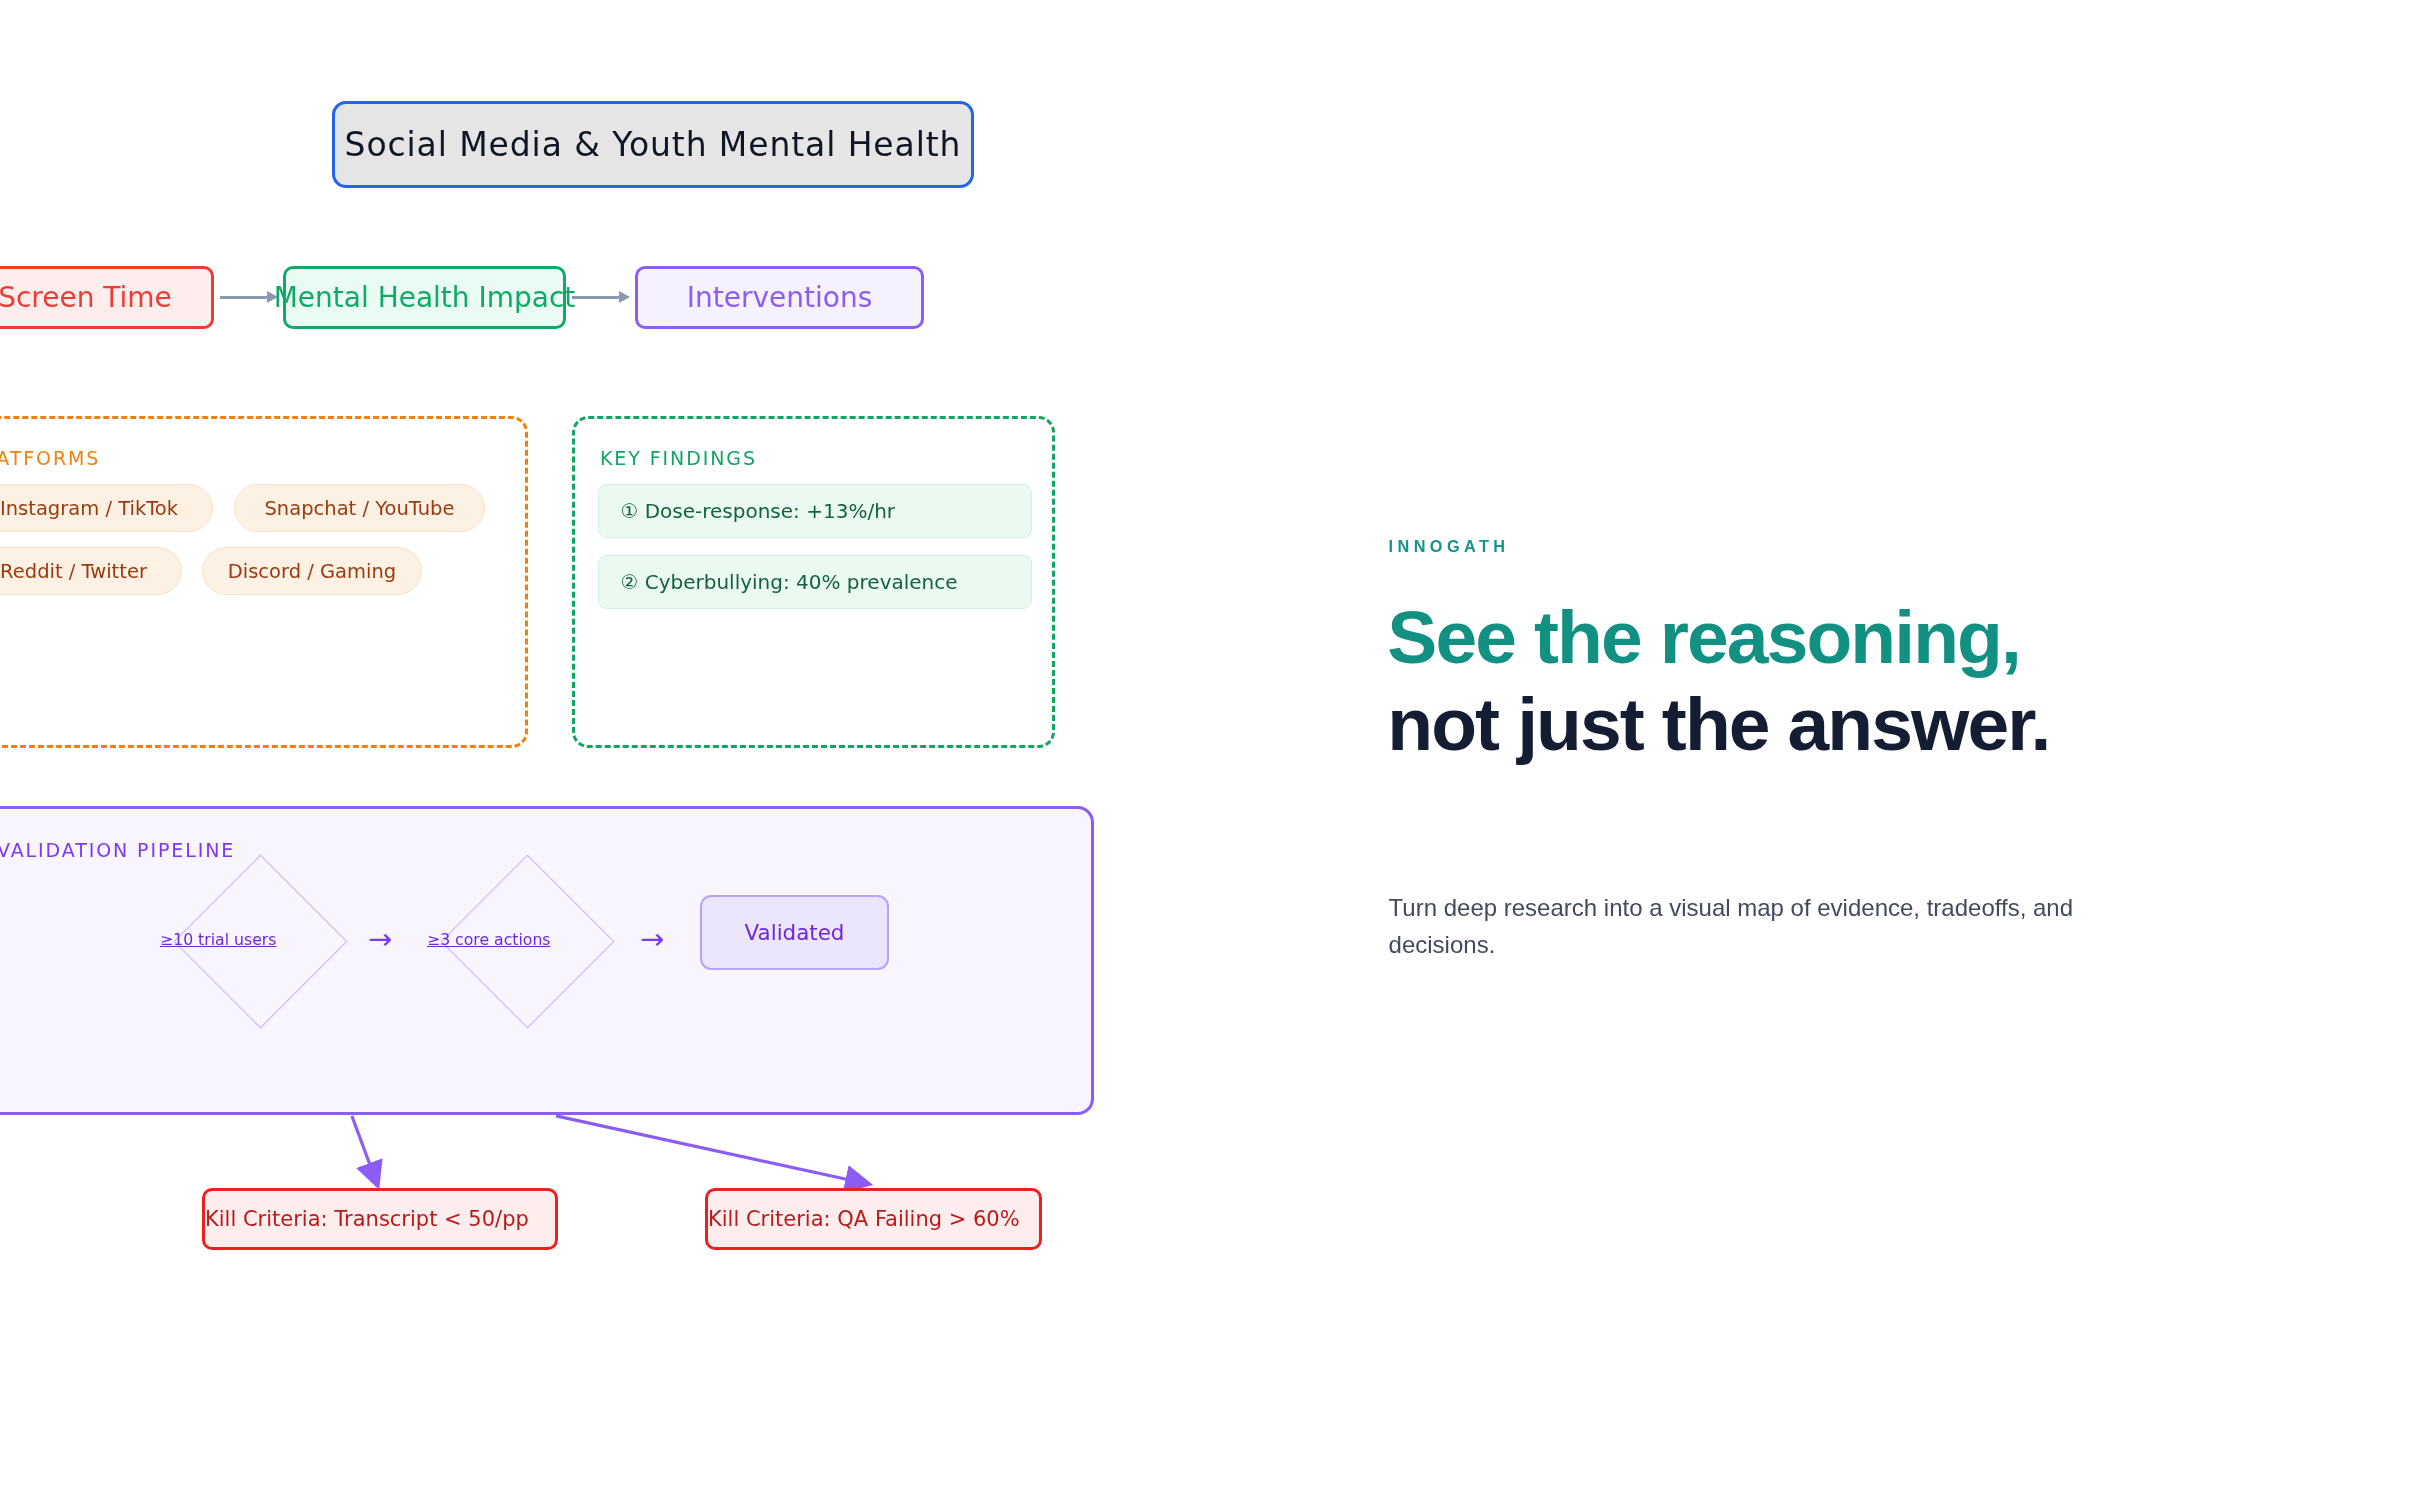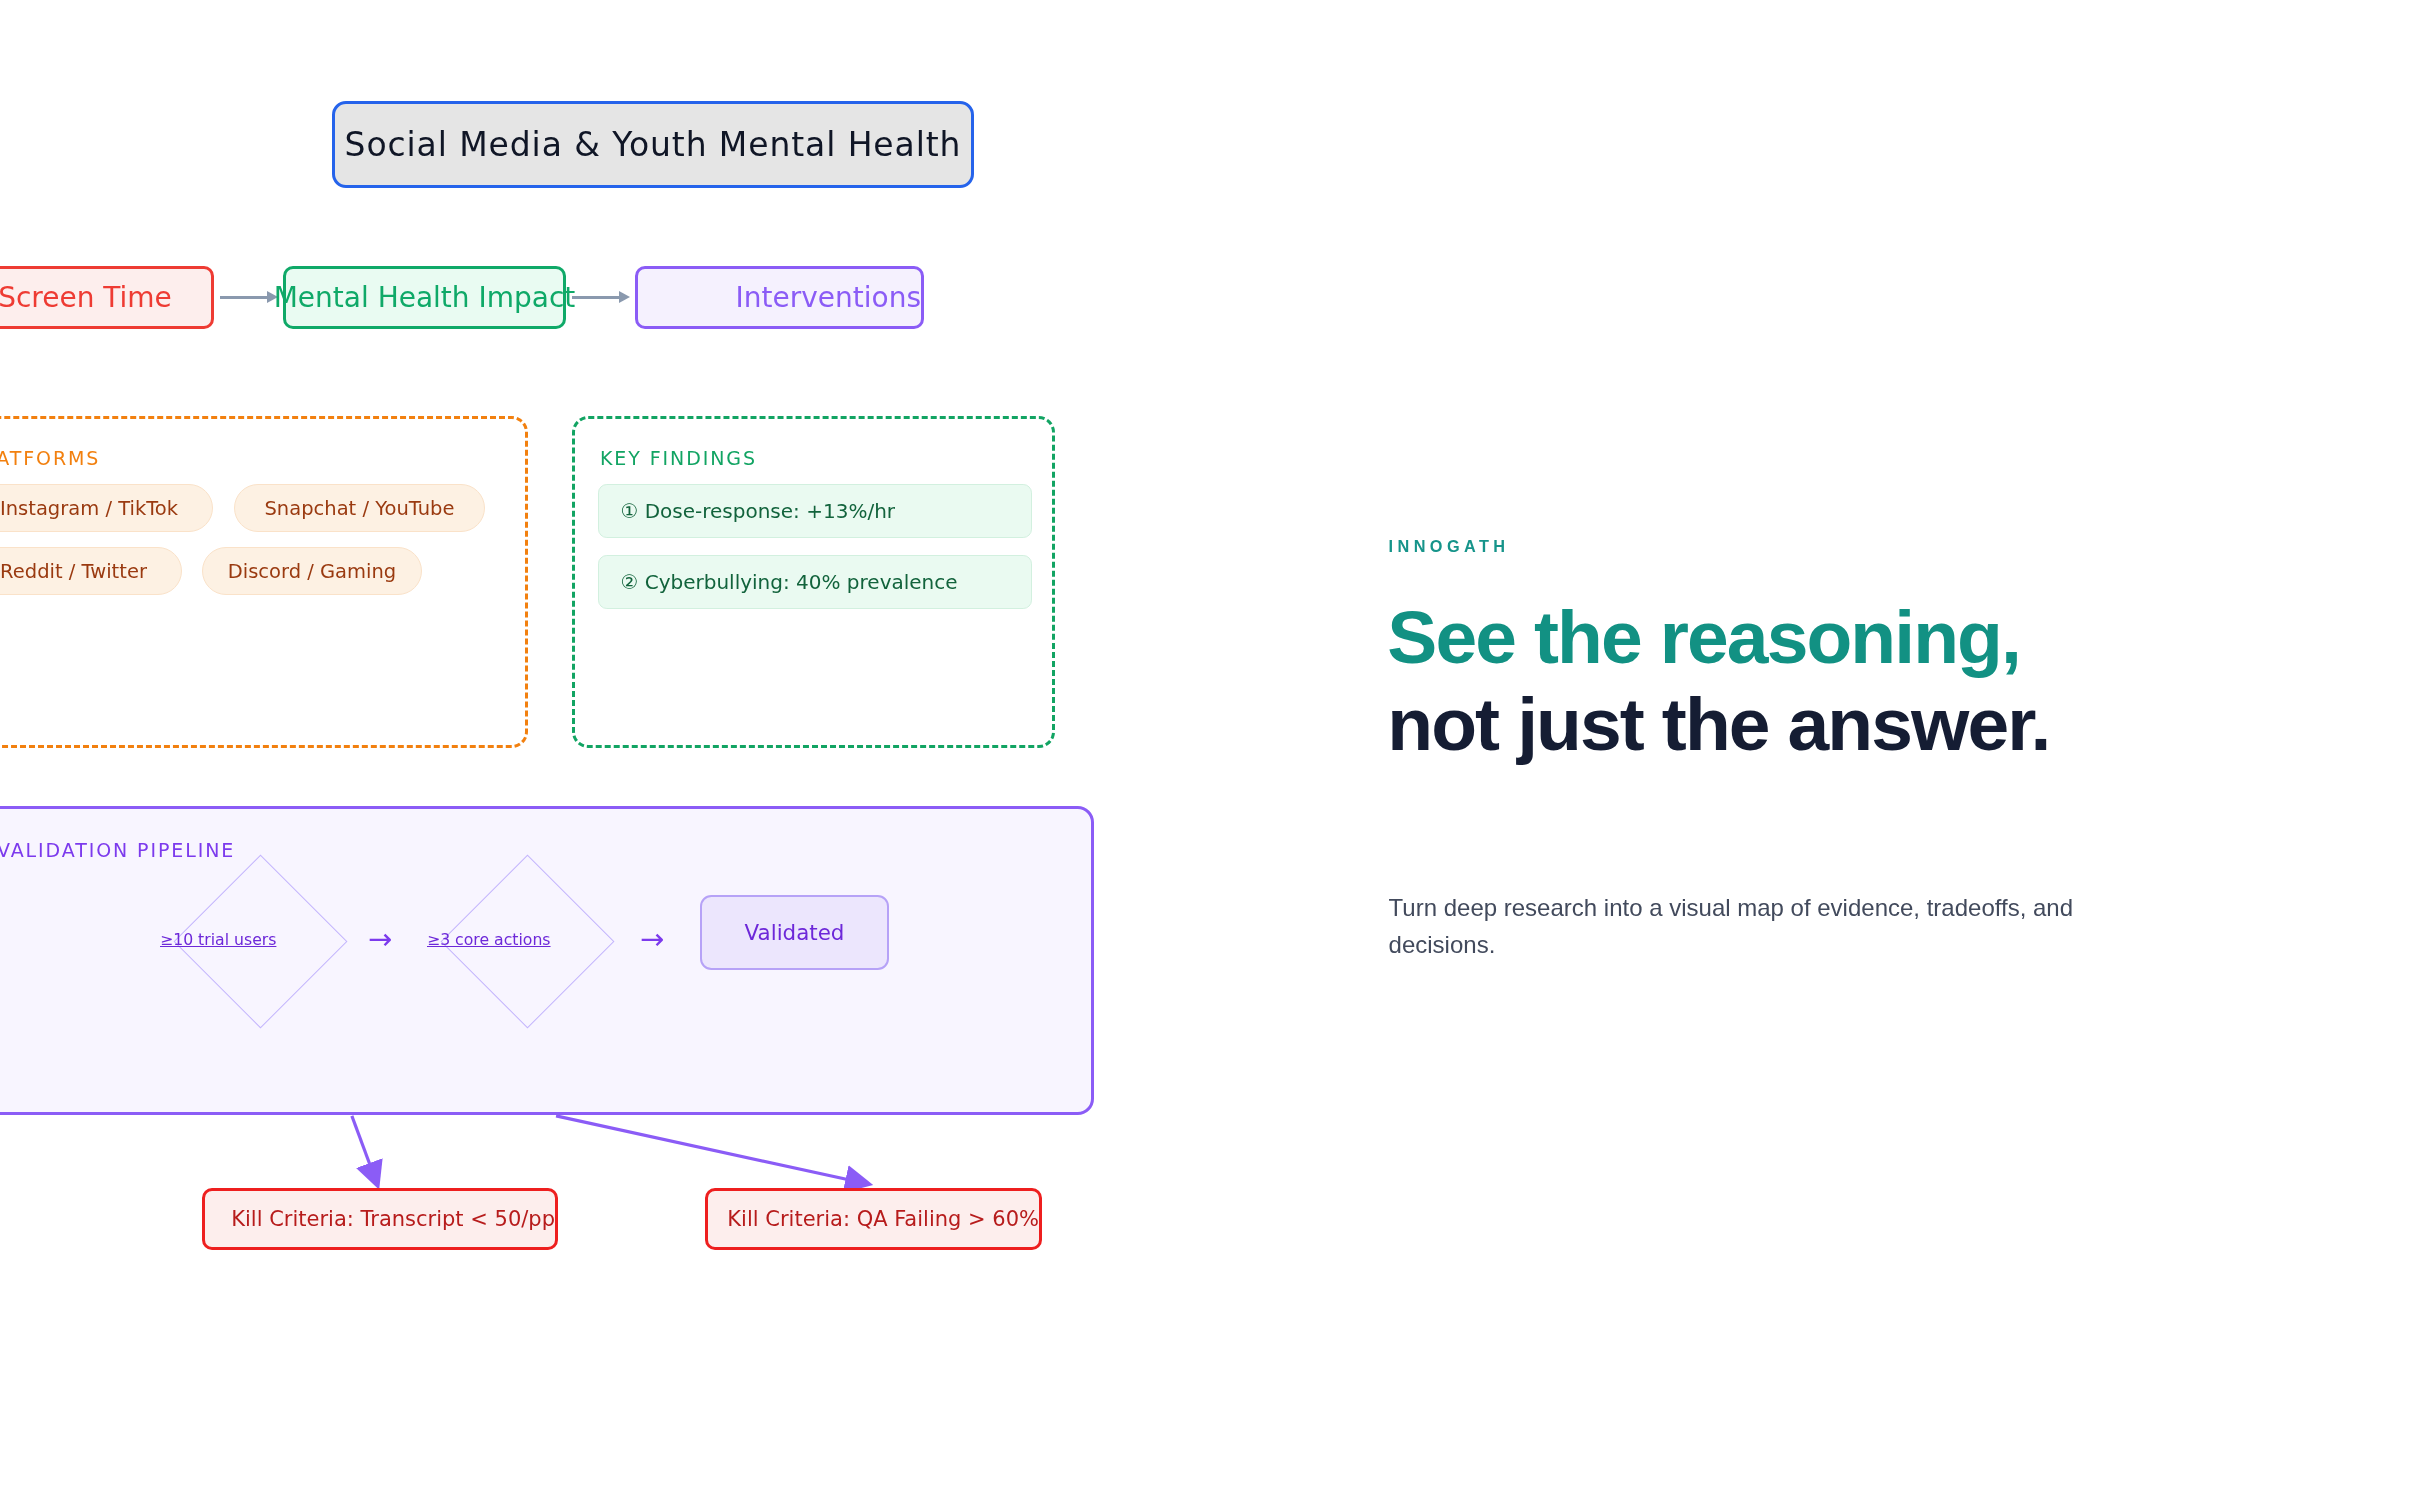--- a/index.html
+++ b/index.html
@@ -73,21 +73,21 @@
   #flow-node-0 .label { color: #ee3b33; }
 
   #flow-node-1 {
     left: 283px; top: 266px; width: 283px; height: 63px;
     background: #e9fbf2; border-color: #0fa968;
   }
   #flow-node-1 .label { color: #0fa968; }
 
   #flow-node-2 {
     left: 635px; top: 266px; width: 289px; height: 63px;
-    background: #f5f1fe; border-color: #8b5cf6; justify-content: flex-end;
+    background: #f5f1fe; border-color: #8b5cf6;
   }
   #flow-node-2 .label { color: #8b5cf6; }
 
   .flow-arrow {
     position: absolute;
     height: 6.3px;
     top: 294px;
   }
   .flow-arrow .shaft {
     position: absolute;
@@ -250,21 +250,21 @@
   
   .kill-box {
     position: absolute;
     box-sizing: border-box;
     height: 62px;
     background: #fdeeed;
     border: 3.8px solid #ee1f1f;
     border-radius: 10px;
     display: flex;
     align-items: center;
-    justify-content: flex-end;
+    justify-content: flex-start;
   }
   .kill-box .label {
     font-size: 21px;
     color: #b71c1c;
     white-space: nowrap;
   }
   #kill-box-0 { left: 202px; top: 1188px; width: 356px; }
   #kill-box-1 { left: 705px; top: 1188px; width: 337px; }
 
   #kill-arrows {

